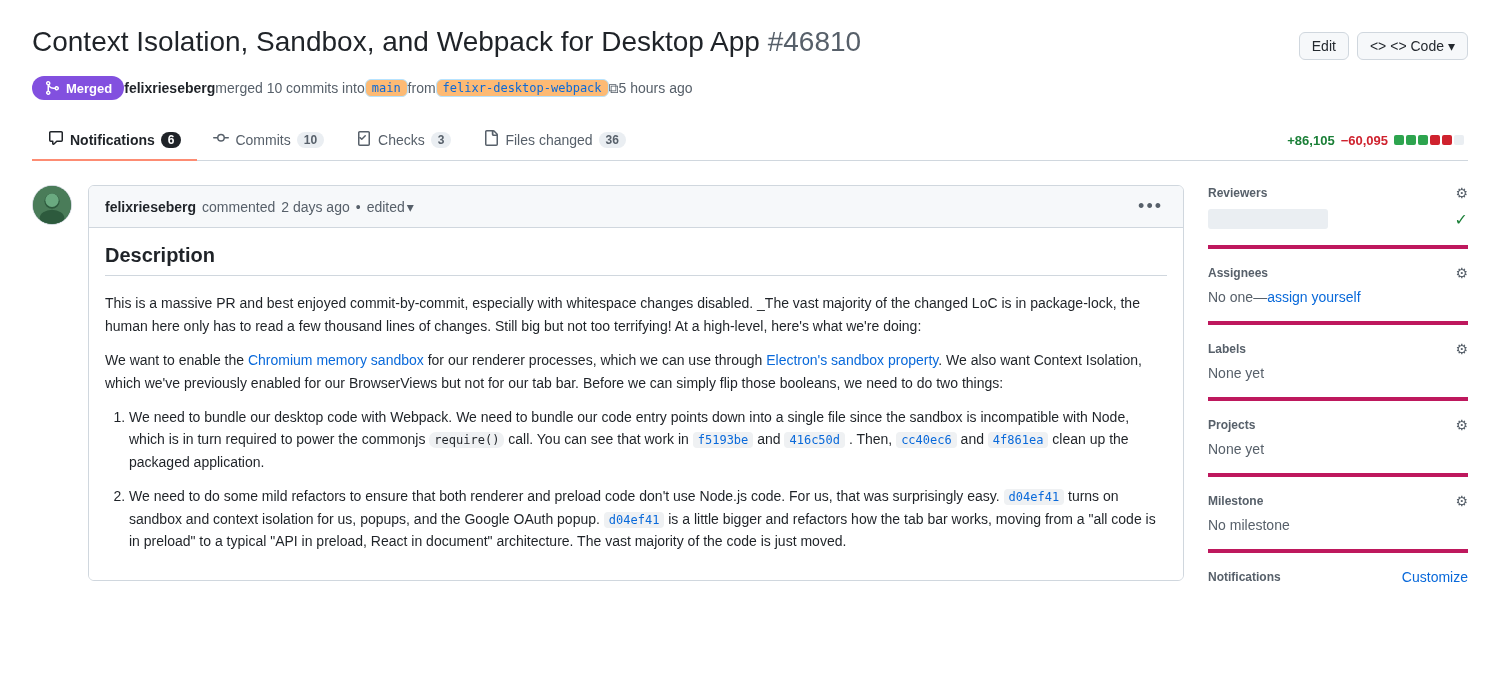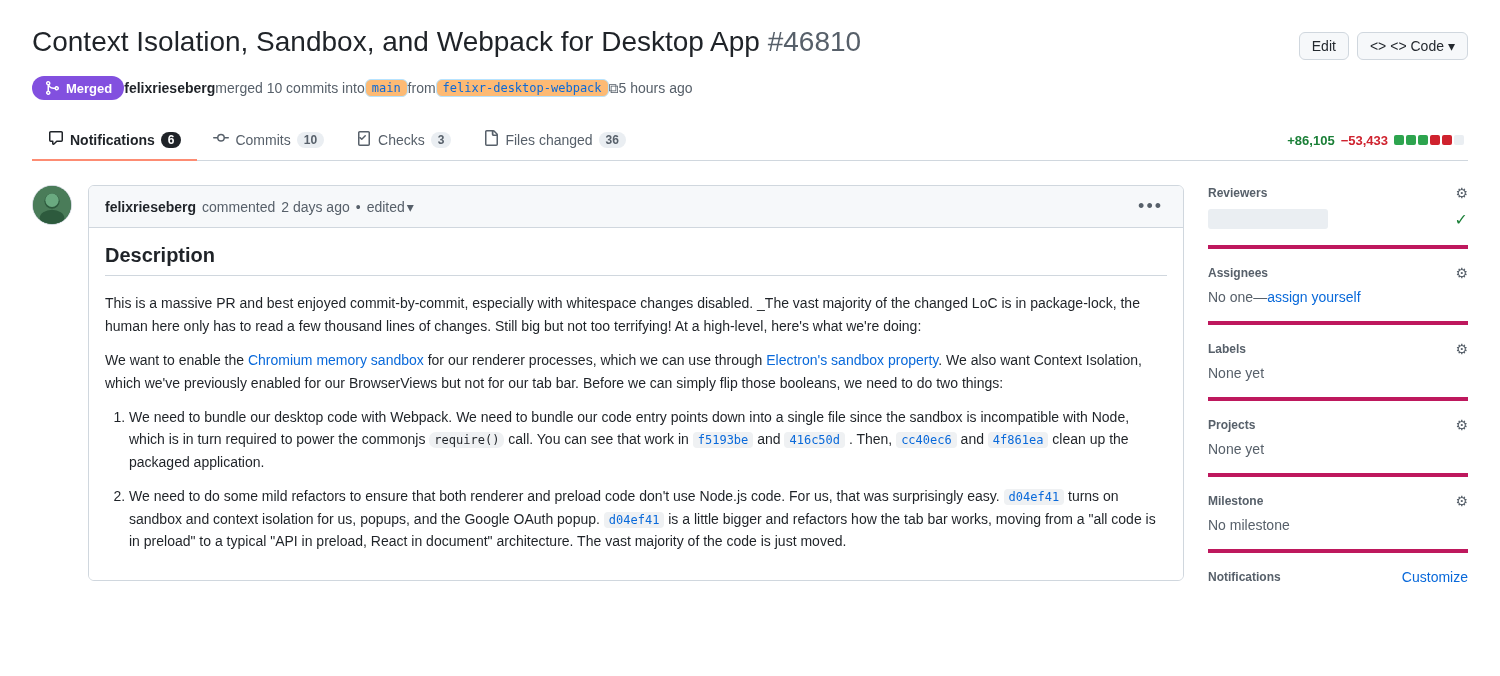--- a/index.html
+++ b/index.html
@@ -385,21 +385,21 @@
     <span>
       <svg width="16" height="16" viewBox="0 0 16 16" fill="currentColor">
           <path d="M2 1.75C2 .784 2.784 0 3.75 0h6.586c.464 0 .909.184 1.237.513l2.914 2.914c.329.328.513.773.513 1.237v9.586A1.75 1.75 0 0 1 13.25 16h-9.5A1.75 1.75 0 0 1 2 14.25Zm1.75-.25a.25.25 0 0 0-.25.25v12.5c0 .138.112.25.25.25h9.5a.25.25 0 0 0 .25-.25V6h-2.75A1.75 1.75 0 0 1 8.75 4.25V1.5Zm6.75.062V4.25c0 .138.112.25.25.25h2.688Z"></path>
         </svg>
     </span>
     <span>Files changed</span>
     <span class="tab-count">36</span>
   </div>
   <div class="diff-stats">
     <span class="diff-additions">+86,105</span>
-    <span class="diff-deletions">−53,433</span>
+    <span class="diff-deletions">−60,095</span>
     <div class="diff-bar">
       <div class="diff-bar-segment" style="background:#2da44e;"></div>
       <div class="diff-bar-segment" style="background:#2da44e;"></div>
       <div class="diff-bar-segment" style="background:#2da44e;"></div>
       <div class="diff-bar-segment" style="background:#cf222e;"></div>
       <div class="diff-bar-segment" style="background:#cf222e;"></div>
       <div class="diff-bar-segment" style="background:#eaeef2;"></div>
     </div>
   </div>
 </div>

